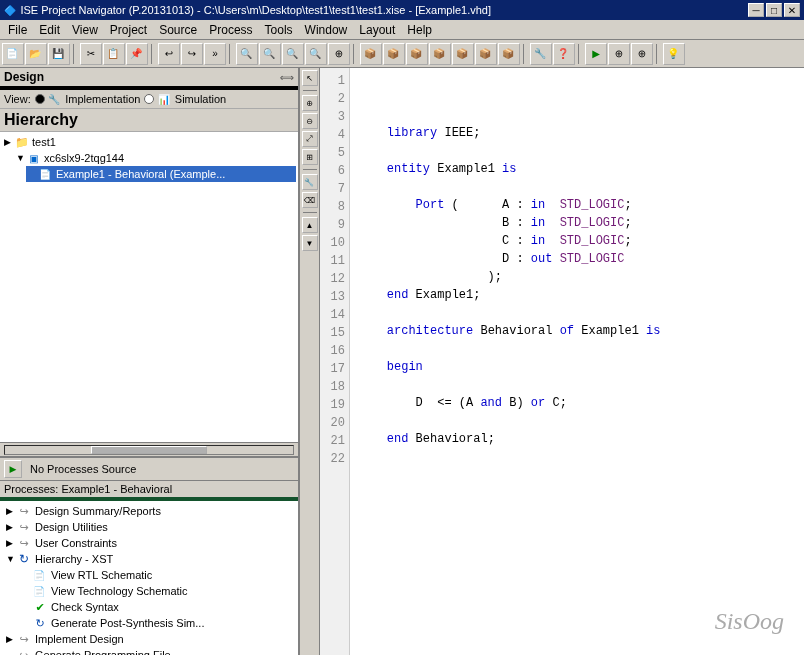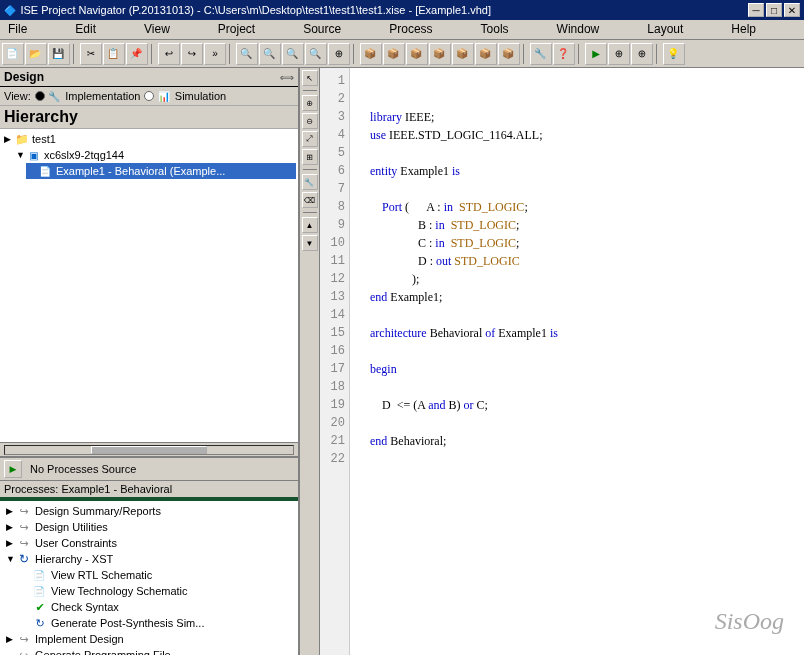--- a/index.html
+++ b/index.html
@@ -24,23 +24,23 @@
       width: 16px; height: 14px;
       display: flex; align-items: center; justify-content: center;
       font-size: 10px; cursor: pointer; border: 1px outset #fff;
     }
 
     
     #menu-bar {
       background: #d4d0c8;
       height: 20px;
       display: flex;
+      align-items: center;
       border-bottom: 1px solid #808080;
       padding: 0 2px;
-      gap: 36px;
     }
     #menu-bar span {
       padding: 2px 6px;
       font-size: 12px;
       cursor: pointer;
     }
 
     
     #toolbar {
       background: #d4d0c8;
@@ -82,21 +82,21 @@
       display: flex;
       flex-direction: column;
     }
 
     #design-header {
       background: #d4d0c8;
       display: flex;
       align-items: center;
       justify-content: space-between;
       padding: 2px 4px;
-      border-bottom: 1px solid #000000;
+      border-bottom: 4px solid #000000;
     }
 
     #view-row {
       display: flex;
       align-items: center;
       padding: 3px 4px;
       gap: 4px;
       font-size: 11px;
       border-bottom: 1px solid #aaa;
     }
@@ -232,41 +232,40 @@
       background: #f0f0f0;
       border-right: 1px solid #ccc;
       padding: 4px 4px;
       min-width: 30px;
       text-align: right;
       color: #888;
       user-select: none;
       line-height: 18px;
     }
     #code-text {
-      padding: 4px 8px;
+      padding: 20px 8px;
       flex: 1;
       line-height: 18px;
       white-space: pre;
-      font-family: Liberation Serif, serif;
     }
 
     
     #watermark {
       position: absolute;
       bottom: 20px;
       right: 20px;
       font-family: 'Georgia', serif;
       font-size: 24px;
       color: #aaa;
       font-style: italic;
     }
 
     
     .kw-blue { color: #0000cc; }
-    .kw-magenta { color: #a16207; }
+    .kw-magenta { color: #701a75; }
 
     
     .icon-folder { color: #e8a000; font-size: 11px; }
     .icon-arrow { color: #666666; }
   </style>
 </head>
 <body>
 
 <div id="title-bar">
   <div id="title-bar-left">
@@ -499,21 +498,20 @@
             <div>17</div>
             <div>18</div>
             <div>19</div>
             <div>20</div>
           <div>21</div>
             <div>22</div>
         </div>
         <div id="code-text">
 <span> 
 </span><span>    <span class="kw-blue">library</span> IEEE;
-</span><span>    <span class="kw-blue">use</span> IEEE.STD_LOGIC_1164.ALL;
 </span><span>
 </span><span>    <span class="kw-blue">entity</span> Example1 <span class="kw-blue">is</span>
 </span><span>
 </span><span>        <span class="kw-blue">Port</span> (      A : <span class="kw-blue">in</span>  <span class="kw-magenta">STD_LOGIC</span>;
 </span><span>                    B : <span class="kw-blue">in</span>  <span class="kw-magenta">STD_LOGIC</span>;
 </span><span>                    C : <span class="kw-blue">in</span>  <span class="kw-magenta">STD_LOGIC</span>;
 </span><span>                    D : <span class="kw-blue">out</span> <span class="kw-magenta">STD_LOGIC</span>
 </span><span>                  );
 </span><span>    <span class="kw-blue">end</span> Example1;
 </span><span>

